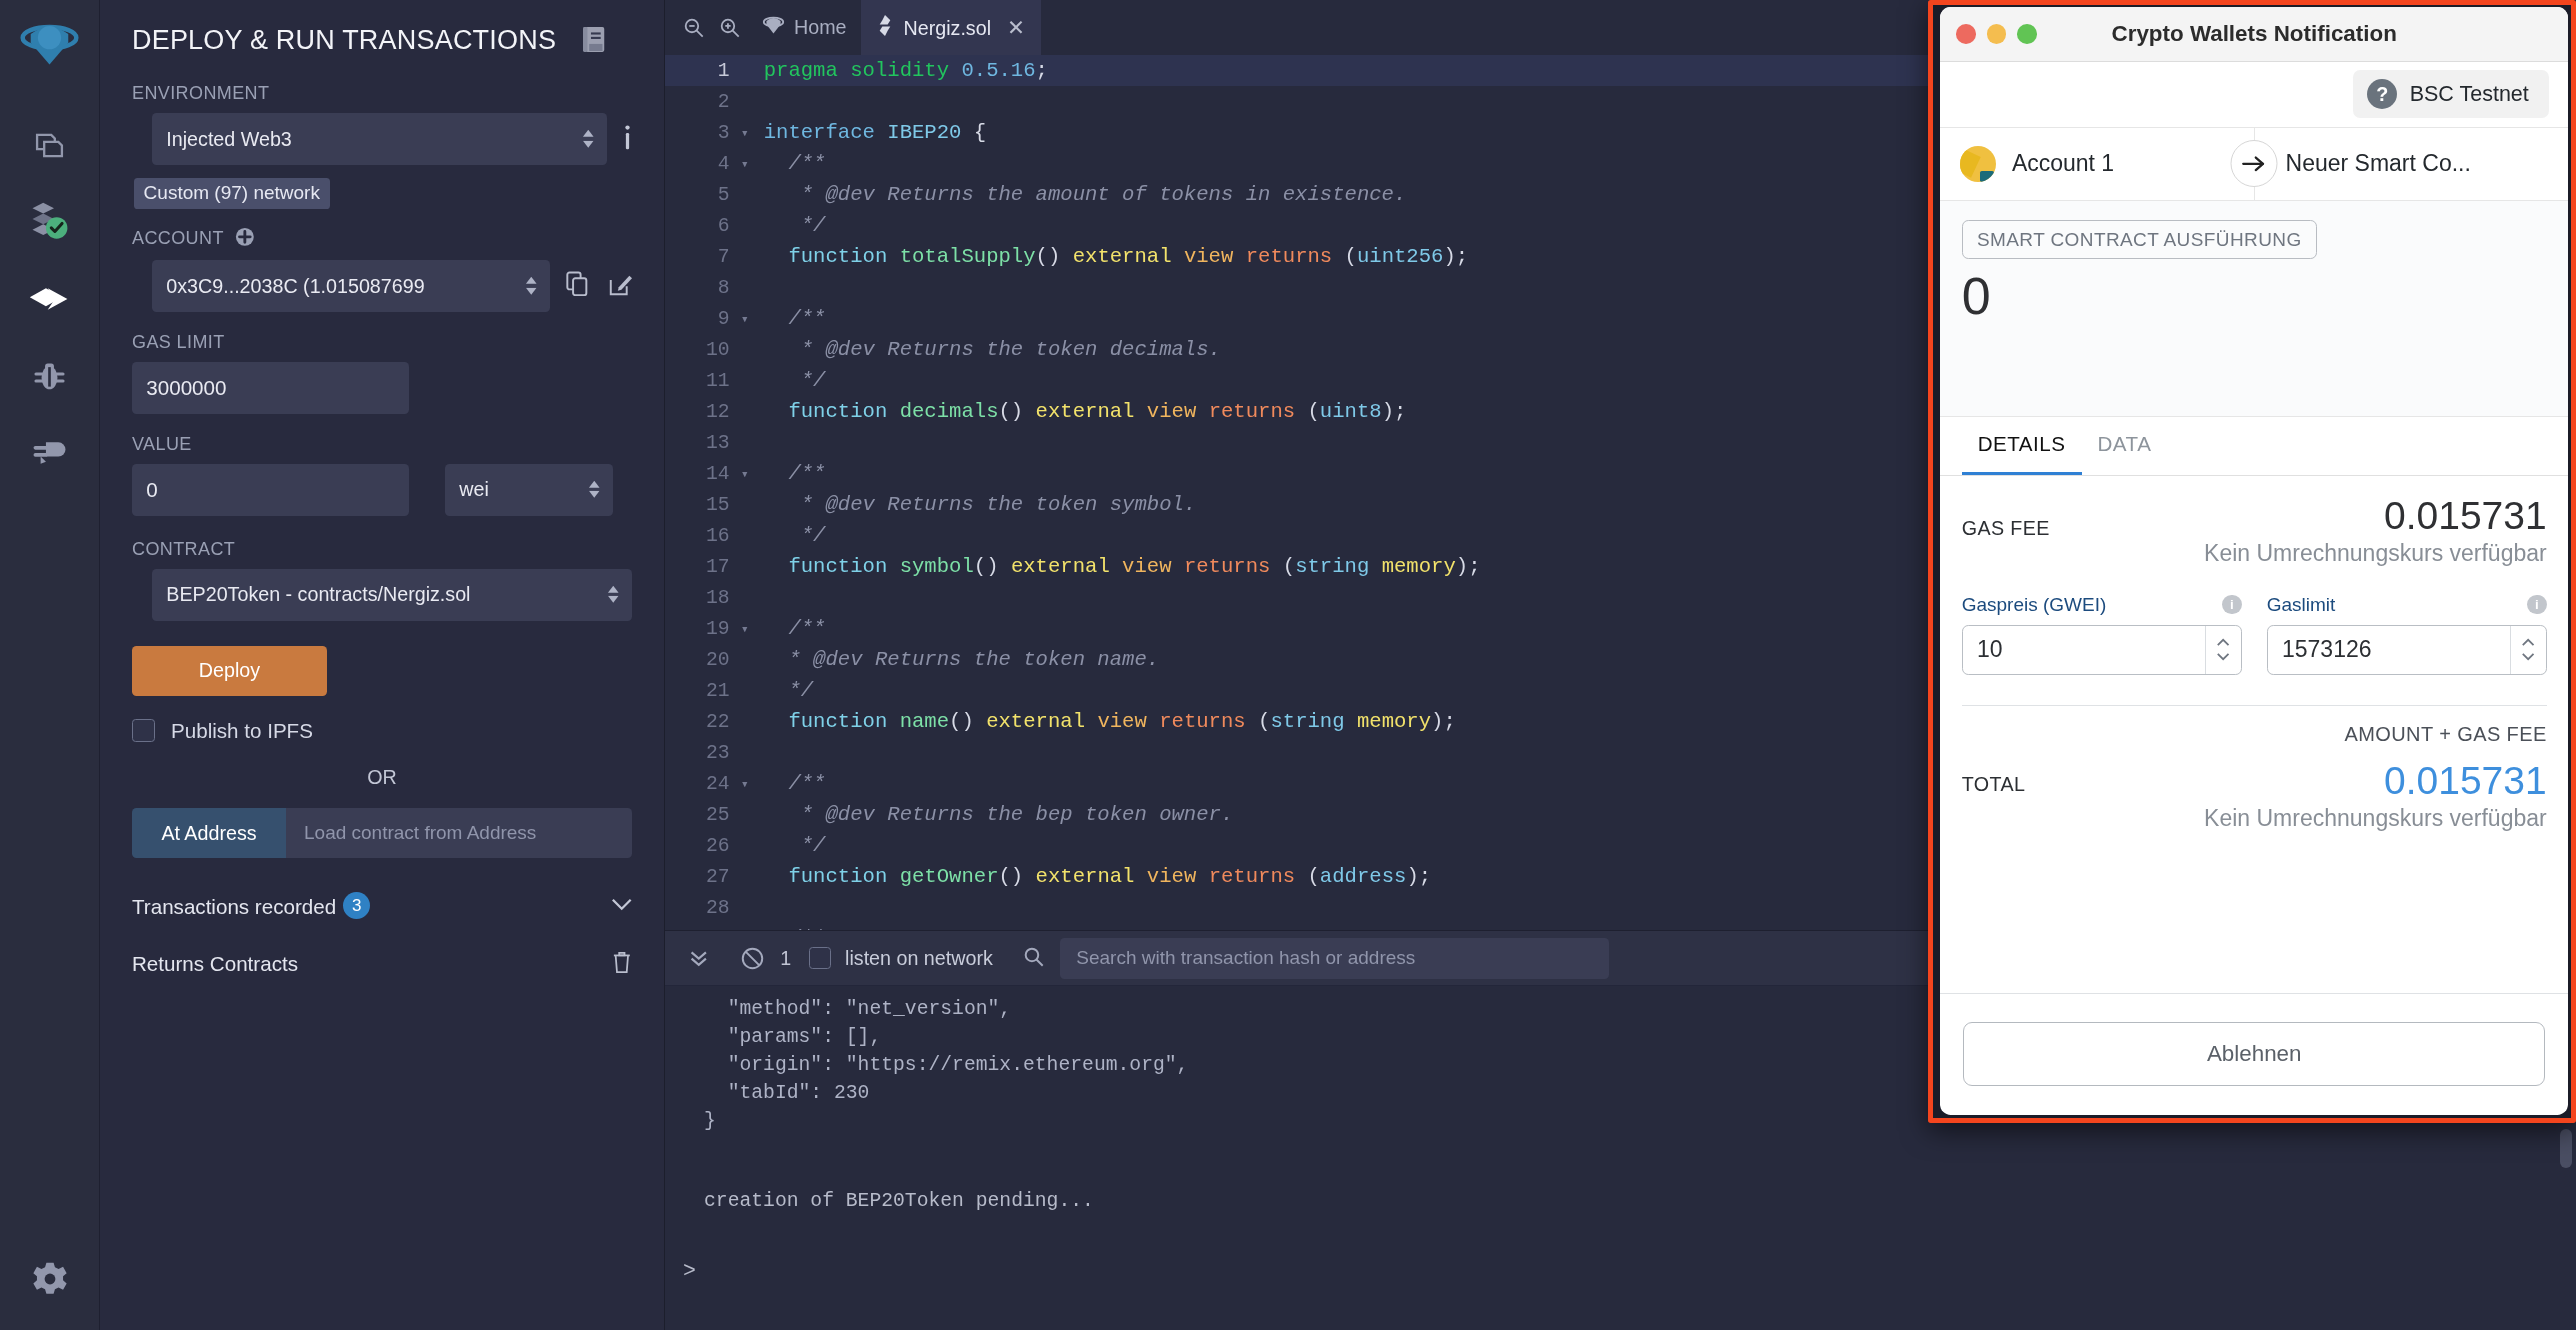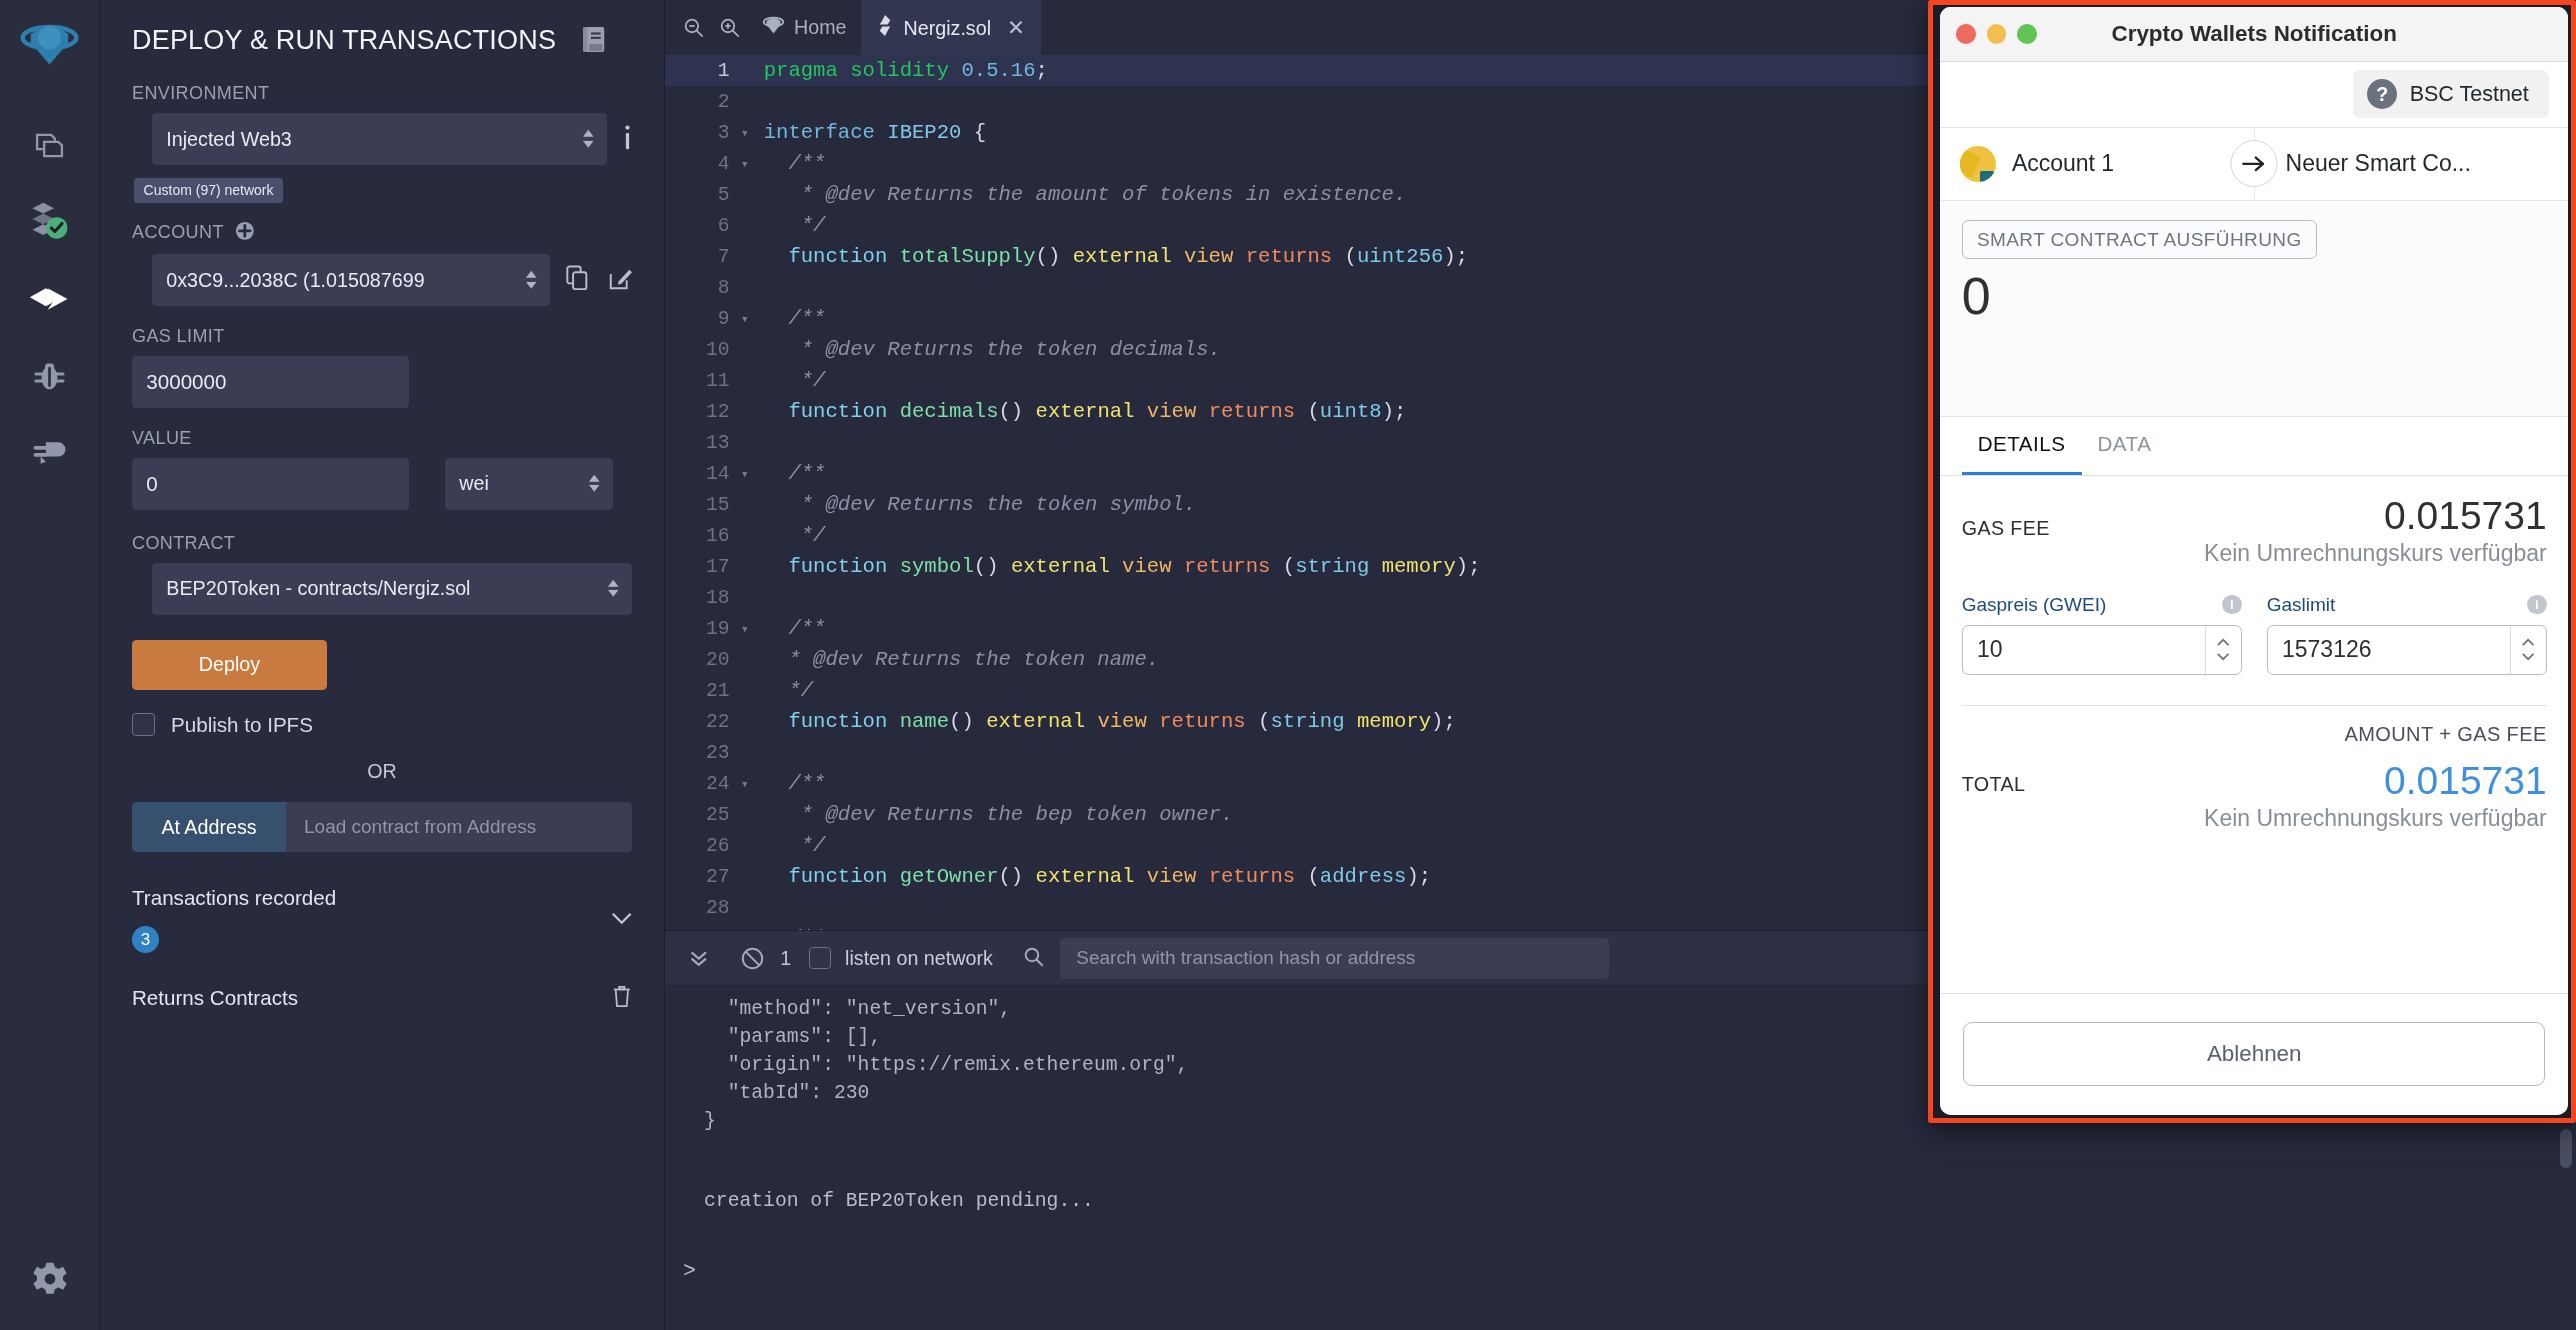--- a/index.html
+++ b/index.html
@@ -69,21 +69,21 @@
     display: flex; flex-direction: column; gap: 2.7px;
     color: #aeb3c6; line-height: 0;
   }
   .spin svg { display: block; }
   .row { display: flex; align-items: center; gap: 16px; }
   .inline-icons { display: flex; gap: 19.7px; align-items: center; }
 
   .badge-network {
     display: inline-block;
     background: #4a4f6b; color: #e6e8f2;
-    font-size: 14px; padding: 4.5px 9.8px; border-radius: 3.6px;
+    font-size: 19px; padding: 4.5px 9.8px; border-radius: 3.6px;
     margin: 12.5px 0 0 1.8px;
   }
 
   .txt-input {
     height: 52px; background: #3a3d54; border: none; border-radius: 4.5px;
     color: #e9eaf2; font-size: 20.6px; padding: 0 14.3px;
     display: flex; align-items: center;
     font-family: "Liberation Sans", sans-serif;
   }
 
@@ -114,21 +114,21 @@
   }
   .at-addr-input {
     flex: 1; background: #3a3d54; color: #9095ab;
     display: flex; align-items: center; padding-left: 18px; font-size: 19px;
   }
 
   .tx-rec-row {
     display: flex; align-items: center; margin-top: 34px;
     justify-content: space-between;
   }
-  .tx-rec-left { display: flex; align-items: flex-start; gap: 16px; flex-direction: column; }
+  .tx-rec-left { display: flex; align-items: flex-end; gap: 7px; }
   .tx-rec-lbl { font-size: 20.6px; color: #e4e6ef; }
   .count-badge {
     background: #2f81c4; color: #fff; font-size: 17px;
     min-width: 27px; height: 27px; border-radius: 13.4px;
     display: flex; align-items: center; justify-content: center;
     padding: 0 8px;
   }
   .dep-row {
     display: flex; align-items: center; margin-top: 32px;
     justify-content: space-between;

